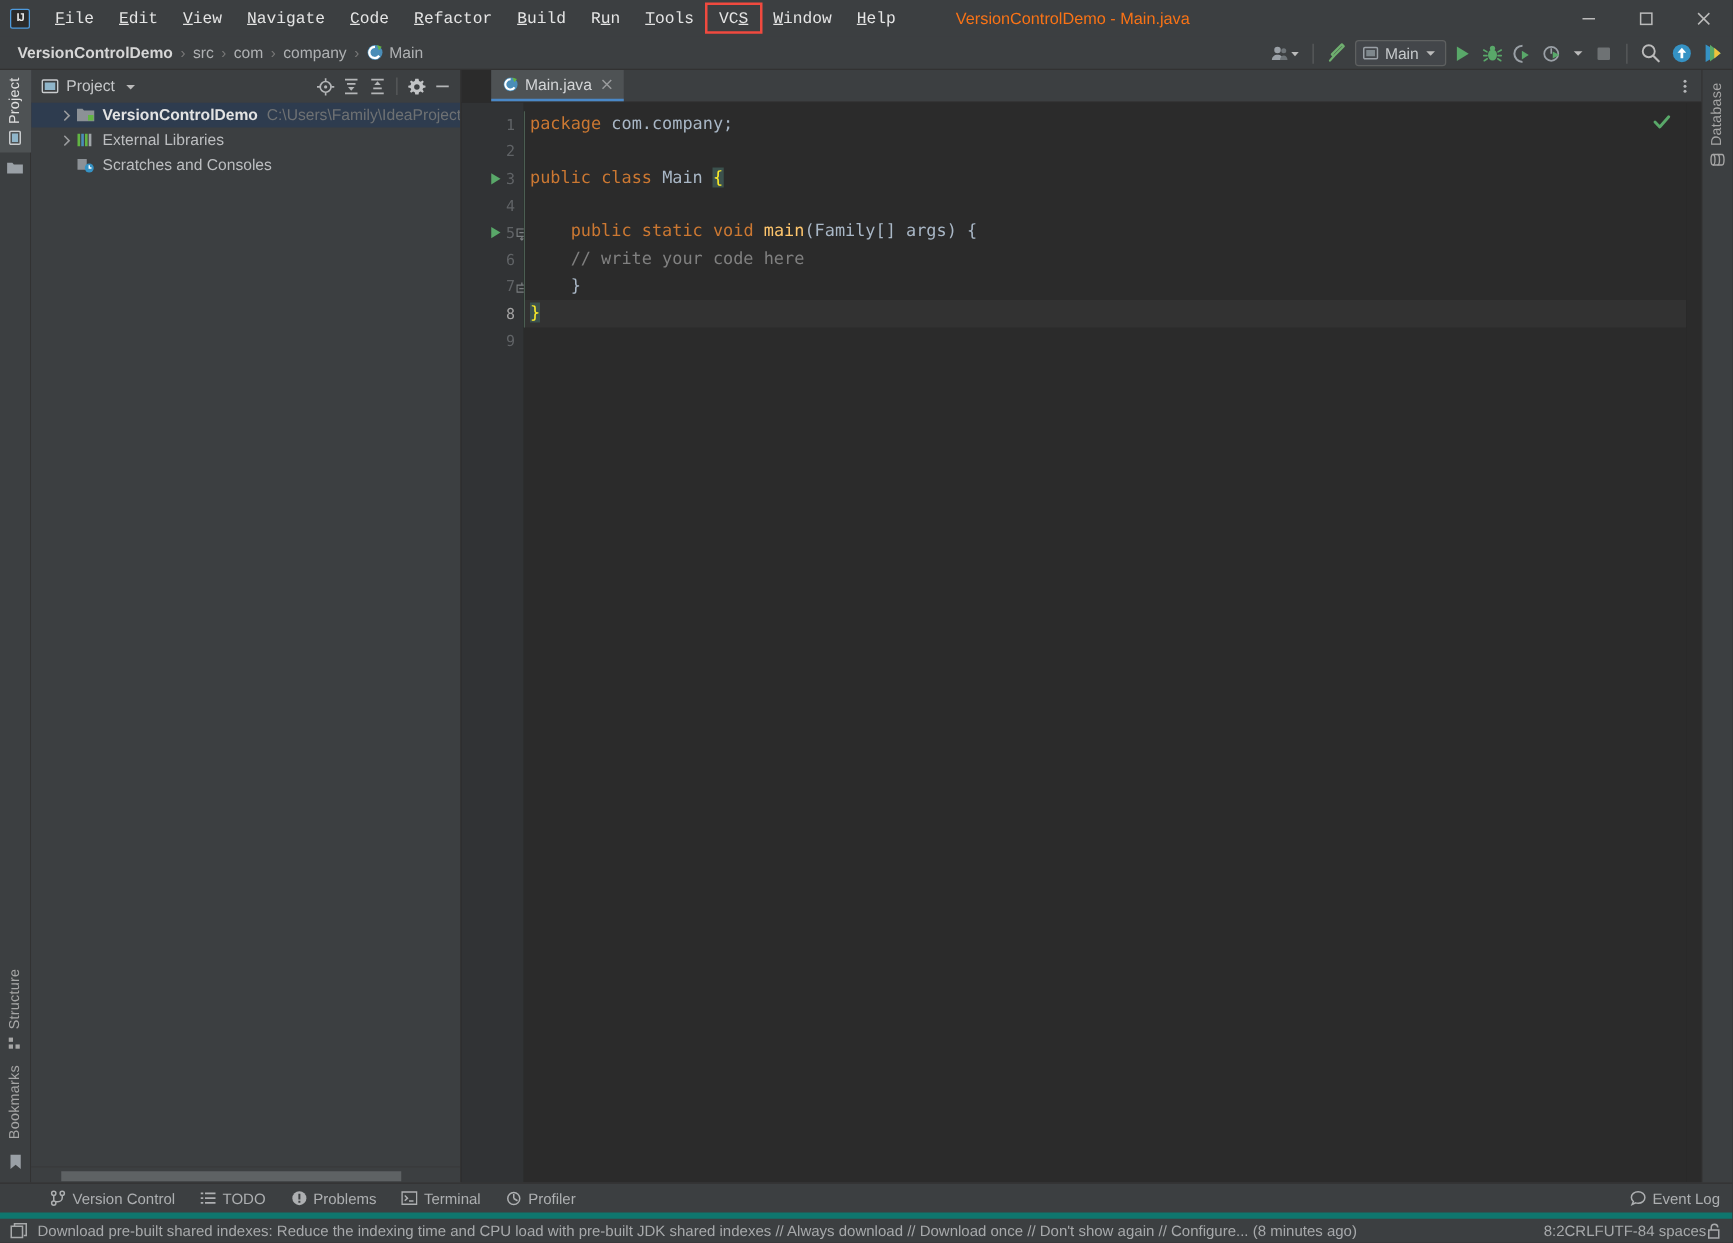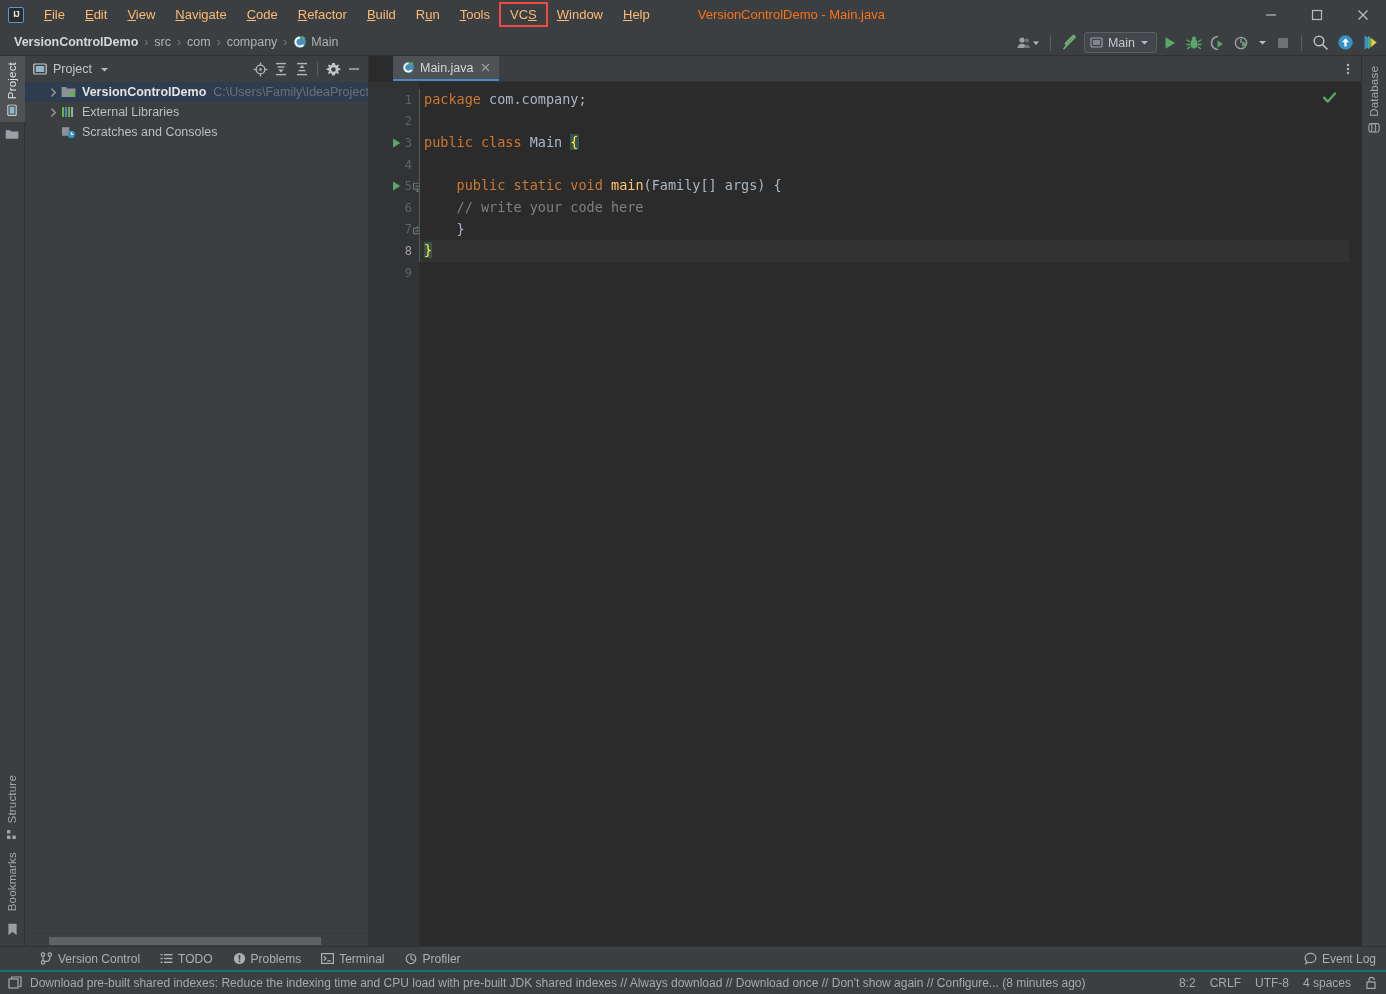--- a/index.html
+++ b/index.html
@@ -20,22 +20,22 @@
     flex: 0 0 29px; position: relative;
   }
   .ij-logo {
     width: 16px; height: 16px; margin-left: 8px; margin-right: 10px;
     border: 1.5px solid #4E9BDE; border-radius: 2px; background: #2B2B2B;
     color: #E8E8E8; font-size: 9px; font-weight: bold; line-height: 13px;
     text-align: center; letter-spacing: -1px; font-family: "Liberation Sans", sans-serif;
   }
   .menu { display: flex; align-items: center; height: 29px; }
   .menu-item {
-    padding: 4px 10px; font-size: 13px; color: #fdba74; cursor: default;
-    position: relative; white-space: nowrap;
+    padding: 4px 10px; font-size: 13px; color: #e5e5e5; cursor: default;
+    position: relative; white-space: nowrap; font-family: Liberation Mono, monospace;
   }
   .menu-item u { text-decoration: underline; }
   .menu-item.hl {
     outline: 2px solid #F04A3F; outline-offset: -1px;
   }
   .win-title {
     font-size: 13px; color: #f97316; margin-left: 38px; white-space: nowrap;
   }
   .wincontrols { position: absolute; right: 0; top: 0; height: 29px; display: flex; }
   .wc { width: 46px; height: 29px; display: flex; align-items: center; justify-content: center; }
@@ -196,24 +196,24 @@
     border-top: 1px solid #323232; position: relative; padding-left: 30px;
   }
   .twb {
     display: flex; align-items: center; gap: 5px; padding: 0 10px; height: 24px;
     font-size: 12px; color: #ADAFB1;
   }
   .twb-right { position: absolute; right: 0; display: flex; align-items: center; }
 
   .statusbar {
     height: 24px; flex: 0 0 24px; background: #3C3F41; display: flex; align-items: center;
-    border-top: 2px solid #0f766e; position: relative; padding-left: 8px;
+    border-top: 5px solid #0f766e; position: relative; padding-left: 8px;
   }
   .sb-msg { font-size: 12px; color: #A7A9AB; margin-left: 8px; white-space: nowrap; }
-  .sb-right { position: absolute; right: 8px; display: flex; align-items: flex-start; gap: 14px; }
+  .sb-right { position: absolute; right: 8px; display: flex; align-items: flex-start; }
   .sb-right span { font-size: 12px; color: #A7A9AB; }
 </style>
 </head>
 <body>
 
 <div class="ide">
 
   <div class="titlebar">
     <div class="ij-logo">IJ</div>
     <div class="menu" id="menubar">

